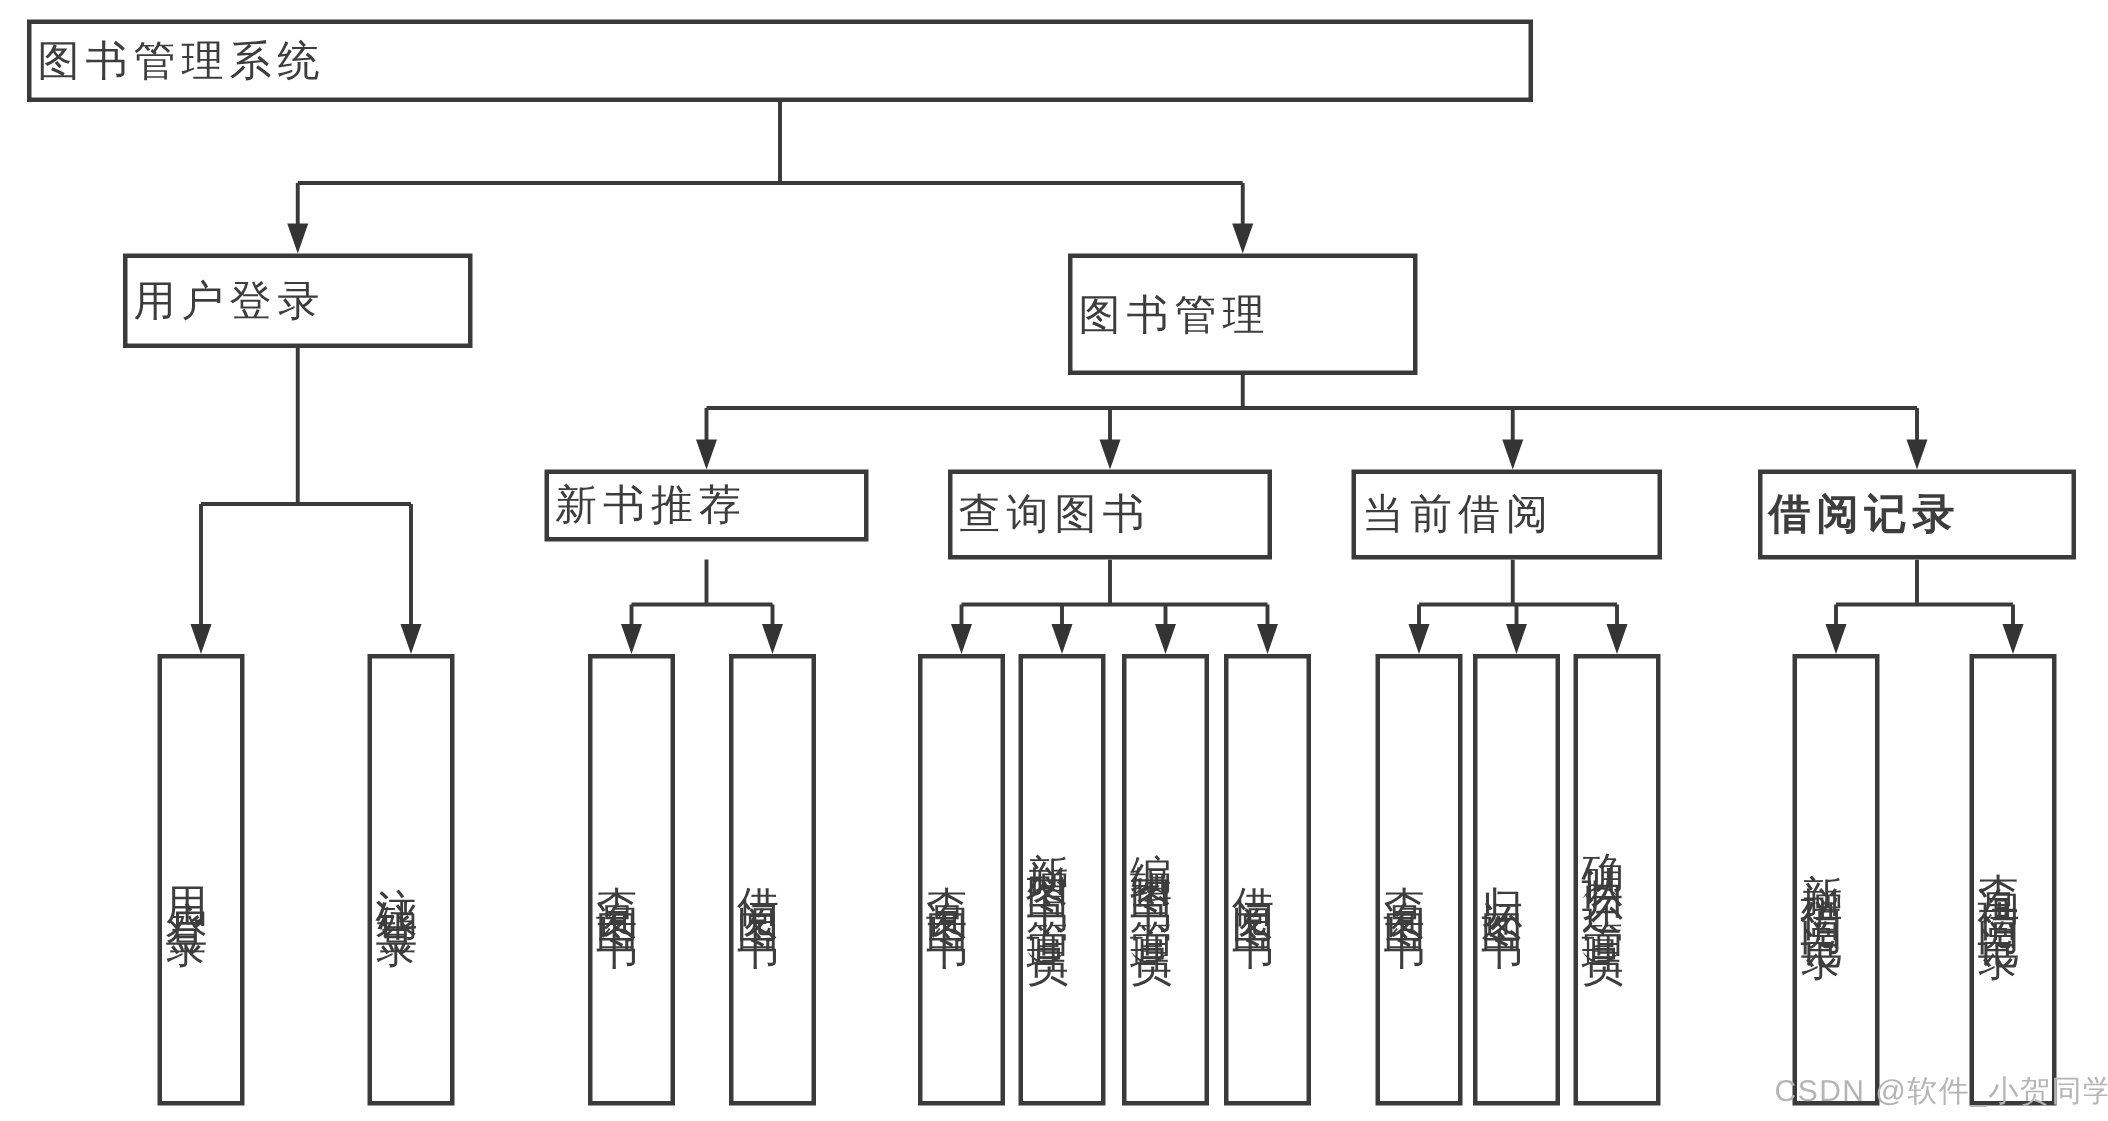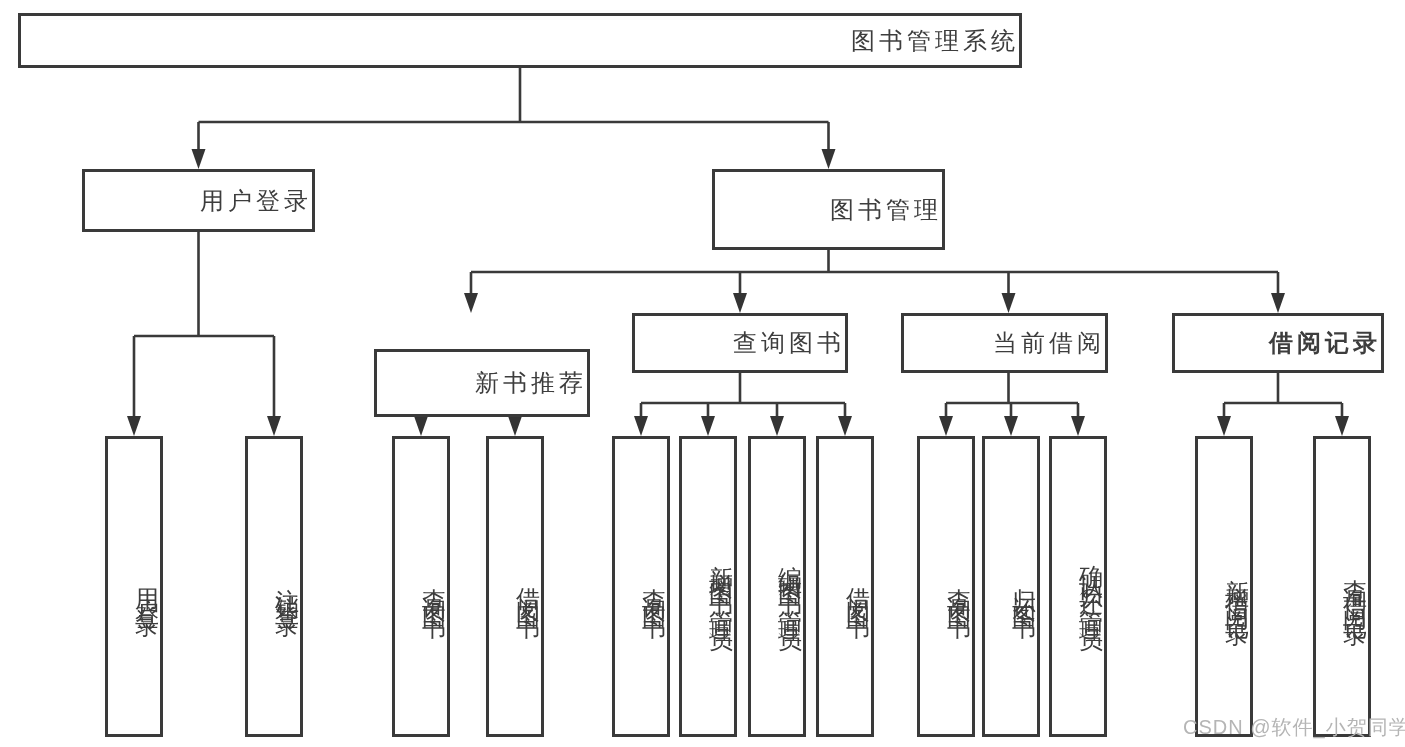--- a/index.html
+++ b/index.html
@@ -21,23 +21,23 @@
     width: 1405px; height: 747px;
     z-index: 1;
   }
   .node {
     position: absolute;
     box-sizing: border-box;
     background: #ffffff;
     border: 3px solid #3a3a3a;
     display: flex;
     align-items: center;
-    justify-content: flex-end;
+    justify-content: flex-start;
     color: #3d3d3d;
-    font-size: 24px;
+    font-size: 28px;
     z-index: 2;
   }
   .node.h span {
     letter-spacing: 4px;
     text-indent: 4px;
     white-space: nowrap;
   }
   .node.v span {
     writing-mode: vertical-rl;
     text-orientation: mixed;
@@ -98,21 +98,21 @@
     <span>图书管理系统</span>
   </div>
 
   <div class="node h" style="left:82px; top:169px; width:233px; height:63px;">
     <span>用户登录</span>
   </div>
   <div class="node h" style="left:712px; top:169px; width:233px; height:81px;">
     <span>图书管理</span>
   </div>
 
-  <div class="node h" style="left:374px; top:313px; width:216px; height:68px;margin-top:36px;">
+  <div class="node h" style="left:363px; top:313px; width:216px; height:48px;">
     <span>新书推荐</span>
   </div>
   <div class="node h" style="left:632px; top:313px; width:216px; height:60px;">
     <span>查询图书</span>
   </div>
   <div class="node h" style="left:901px; top:313px; width:207px; height:60px;">
     <span>当前借阅</span>
   </div>
   <div class="node h" style="left:1172px; top:313px; width:212px; height:60px;font-weight:bold;">
     <span>借阅记录</span>

